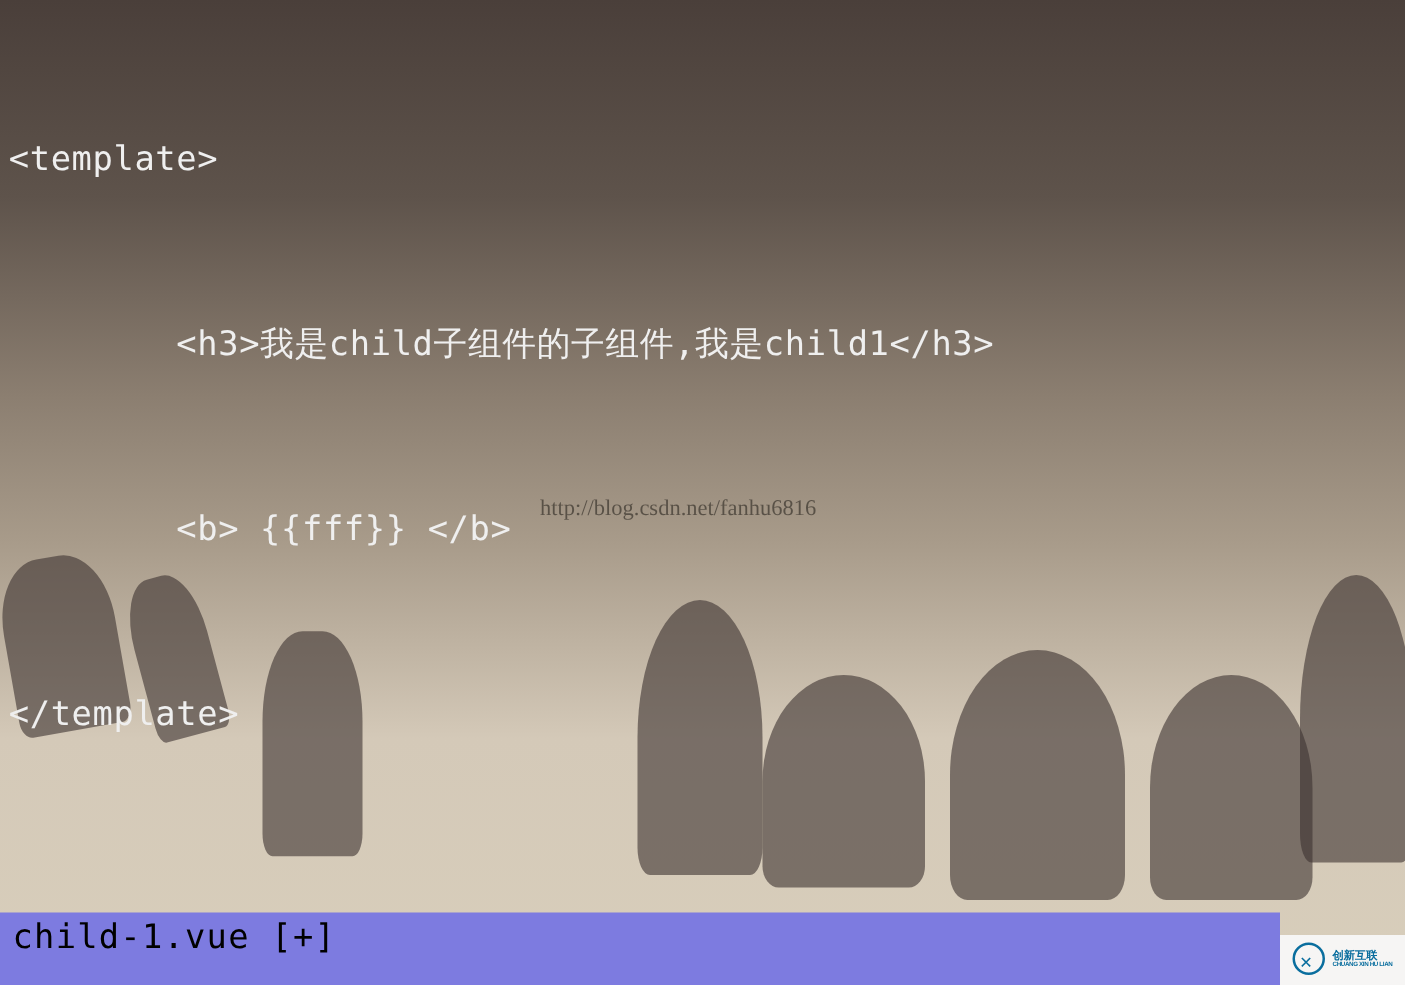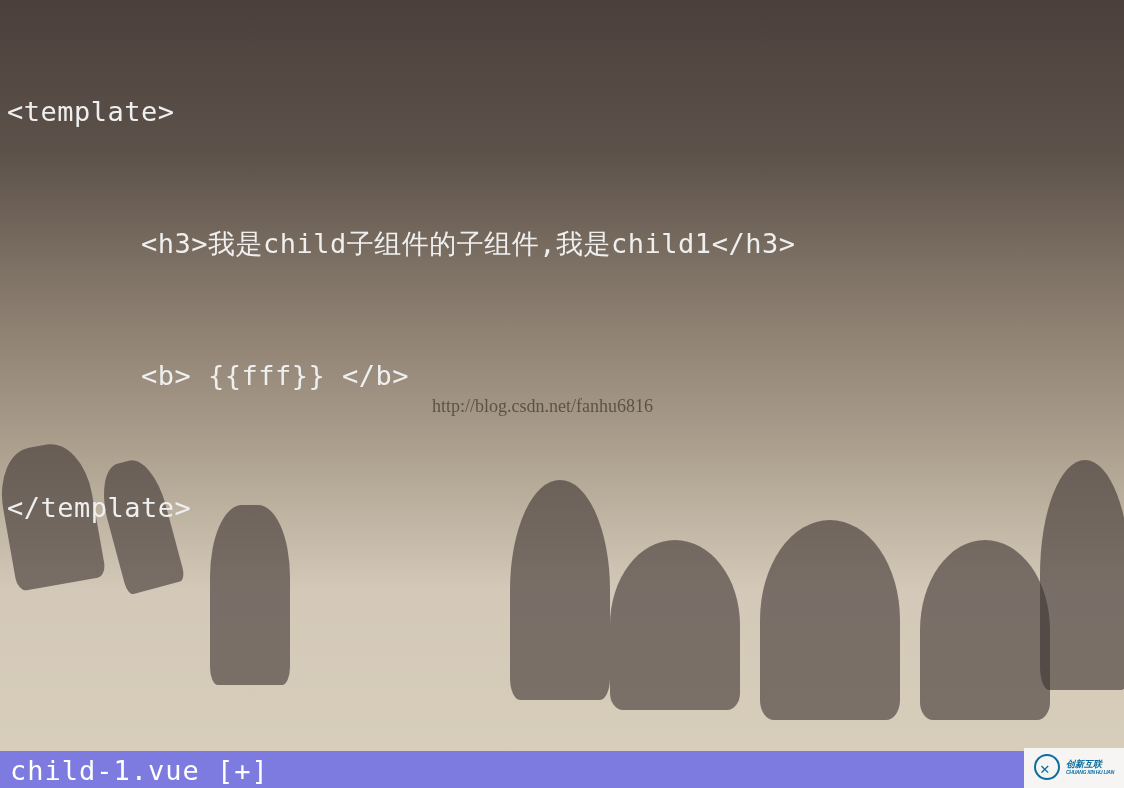--- a/index.html
+++ b/index.html
@@ -46,41 +46,42 @@
   font-size: 27px;
   line-height: 44px;
   color: #efefef;
   font-weight: 400;
   letter-spacing: 0.5px;
   white-space: pre;
 }
 
 .code-line {
   height: 44px;
+  margin-top: 16px;
 }
 
 .watermark {
   position: absolute;
   top: 396px;
   left: 432px;
   z-index: 3;
   color: rgba(30, 25, 20, 0.55);
   font-family: "SimSun", serif;
   font-size: 18px;
   letter-spacing: 0;
 }
 
 .statusbar {
   position: absolute;
   bottom: 0;
   left: 0;
   width: 1024px;
-  height: 37px;
+  height: 58px;
   background: #7d7be0;
-  color: #ffffff;
+  color: #000000;
   font-size: 27px;
   line-height: 40px;
   padding-left: 10px;
   z-index: 5;
   font-weight: 500;
   letter-spacing: 1px;
 }
 
 .logo-corner {
   position: absolute;
@@ -120,21 +121,20 @@
   font-weight: bold;
   color: #0a6e9e;
 }
 
 .logo-text {
   font-size: 9px;
   color: #0a6e9e;
   font-family: "SimSun", sans-serif;
   line-height: 1.1;
   font-weight: bold;
-  font-style: italic;
 }
 </style>
 </head>
 <body>
 
 <div class="bg-silhouettes">
   <div class="bird b1"></div>
   <div class="bird b2"></div>
   <div class="bird b3"></div>
   <div class="bird b4"></div>

